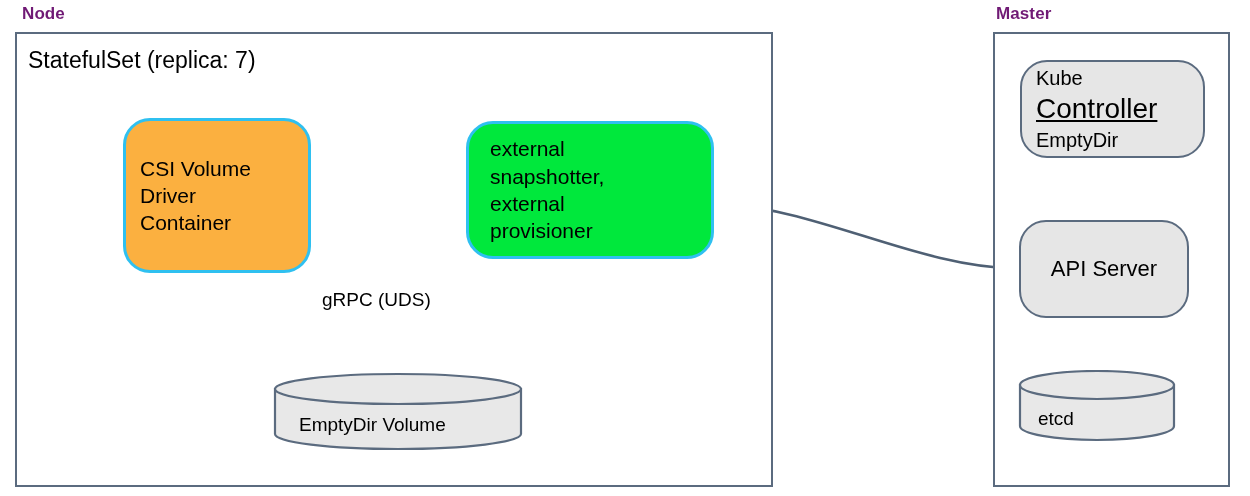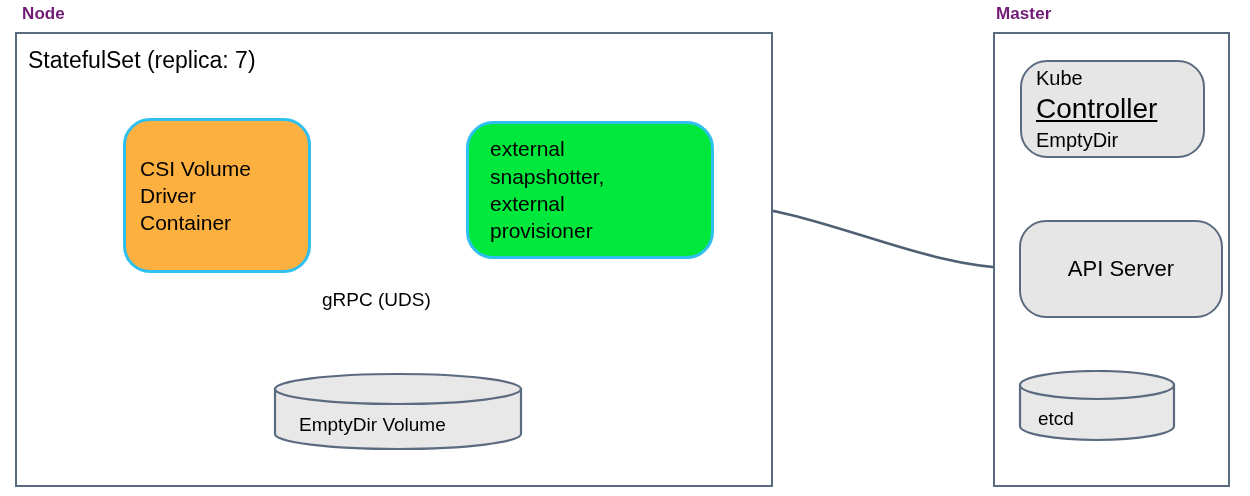--- a/index.html
+++ b/index.html
@@ -145,21 +145,21 @@
 
   <div class="abs zone-label" style="left:996px; top:4px;">Master</div>
   <div class="abs zone-box" style="left:993px; top:32px; width:237px; height:455px;"></div>
 
   <div class="abs comp-box box-gray" style="left:1020px; top:60px; width:185px; height:98px; padding-left:14px;">
     <div class="line" style="font-size:20px;">Kube</div>
     <div class="line" style="font-size:28px;text-decoration:underline;">Controller</div>
     <div class="line" style="font-size:20px;">EmptyDir</div>
   </div>
 
-  <div class="abs comp-box box-gray" style="left:1019px; top:220px; width:204px; height:98px; align-items:center;">
+  <div class="abs comp-box box-gray" style="left:1019px; top:220px; width:170px; height:98px; align-items:center;">
     <div class="line" style="font-size:22px;">API Server</div>
   </div>
 
   <div class="abs cyl" style="left:1018px; top:370px; width:158px; height:72px;">
     <svg width="158" height="72" viewBox="0 0 158 72">
       <path d="M2,15 L2,56 A77,14 0 0 0 156,56 L156,15 Z" fill="#e8e8e8" stroke="#5b6b7f" stroke-width="2.2"></path>
       <ellipse cx="79" cy="15" rx="77" ry="14" fill="#e8e8e8" stroke="#5b6b7f" stroke-width="2.2"></ellipse>
     </svg>
     <div class="cyl-label" style="left:20px; top:38px;">etcd</div>
   </div>

